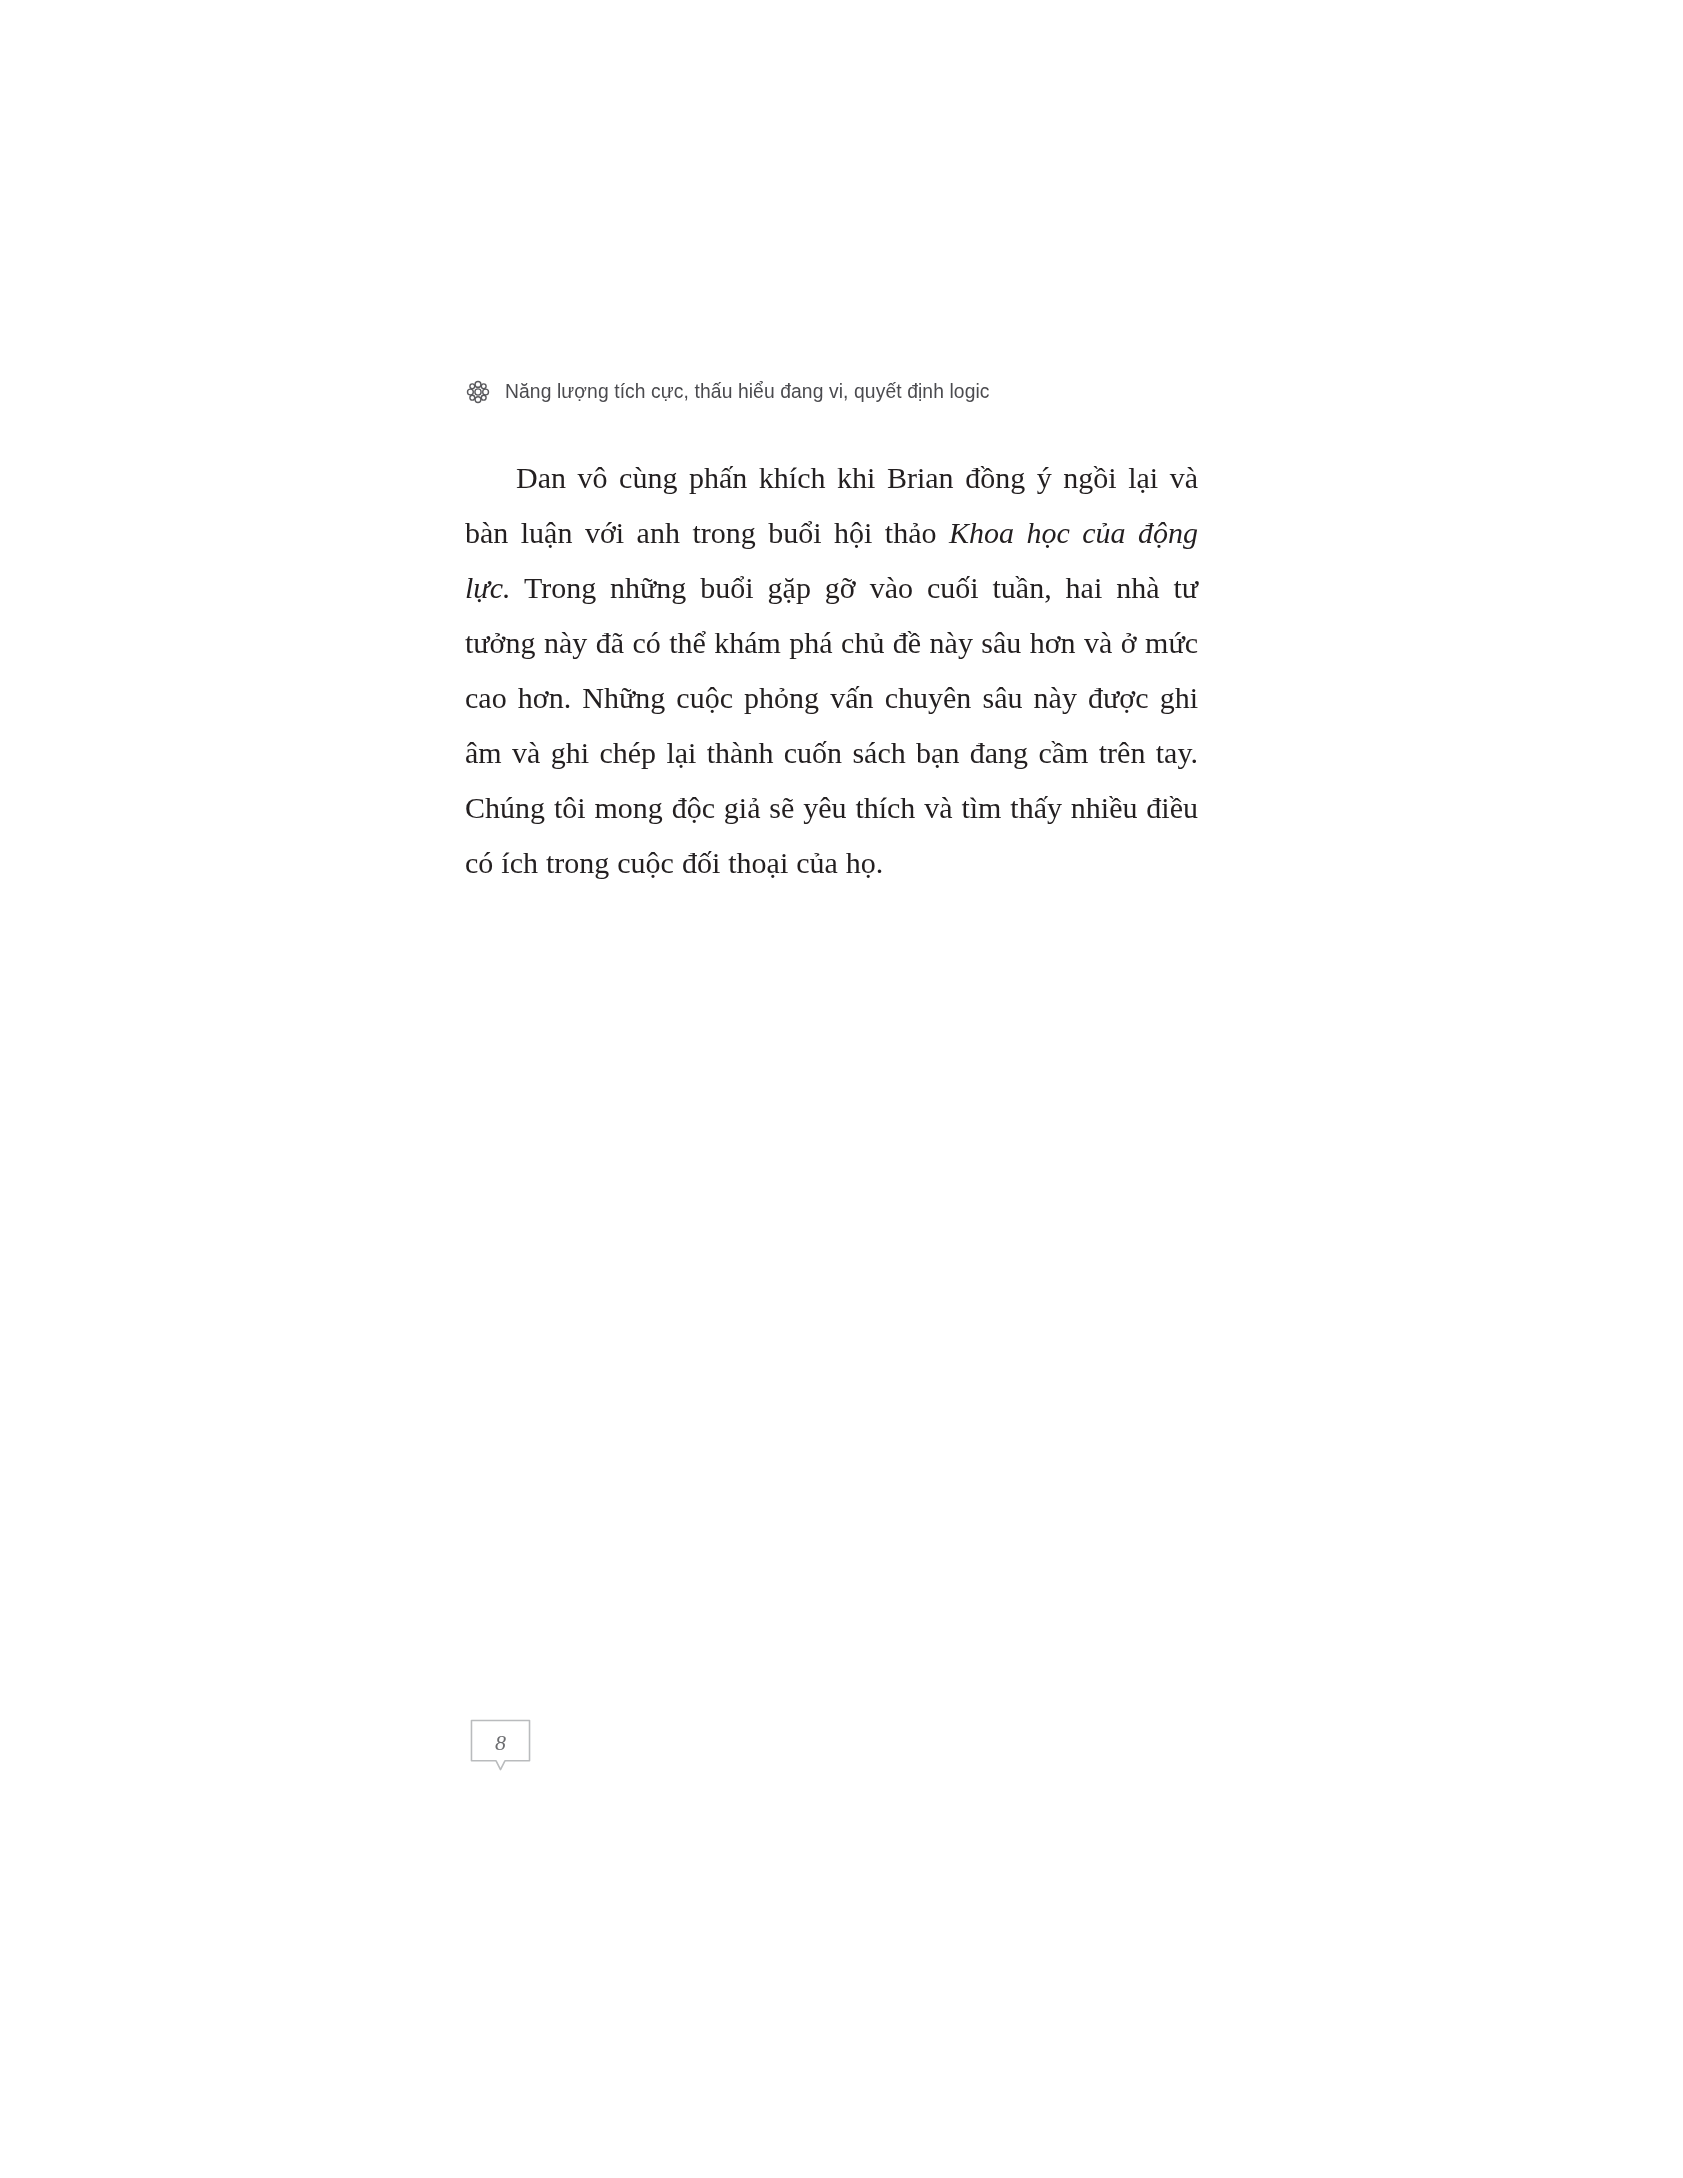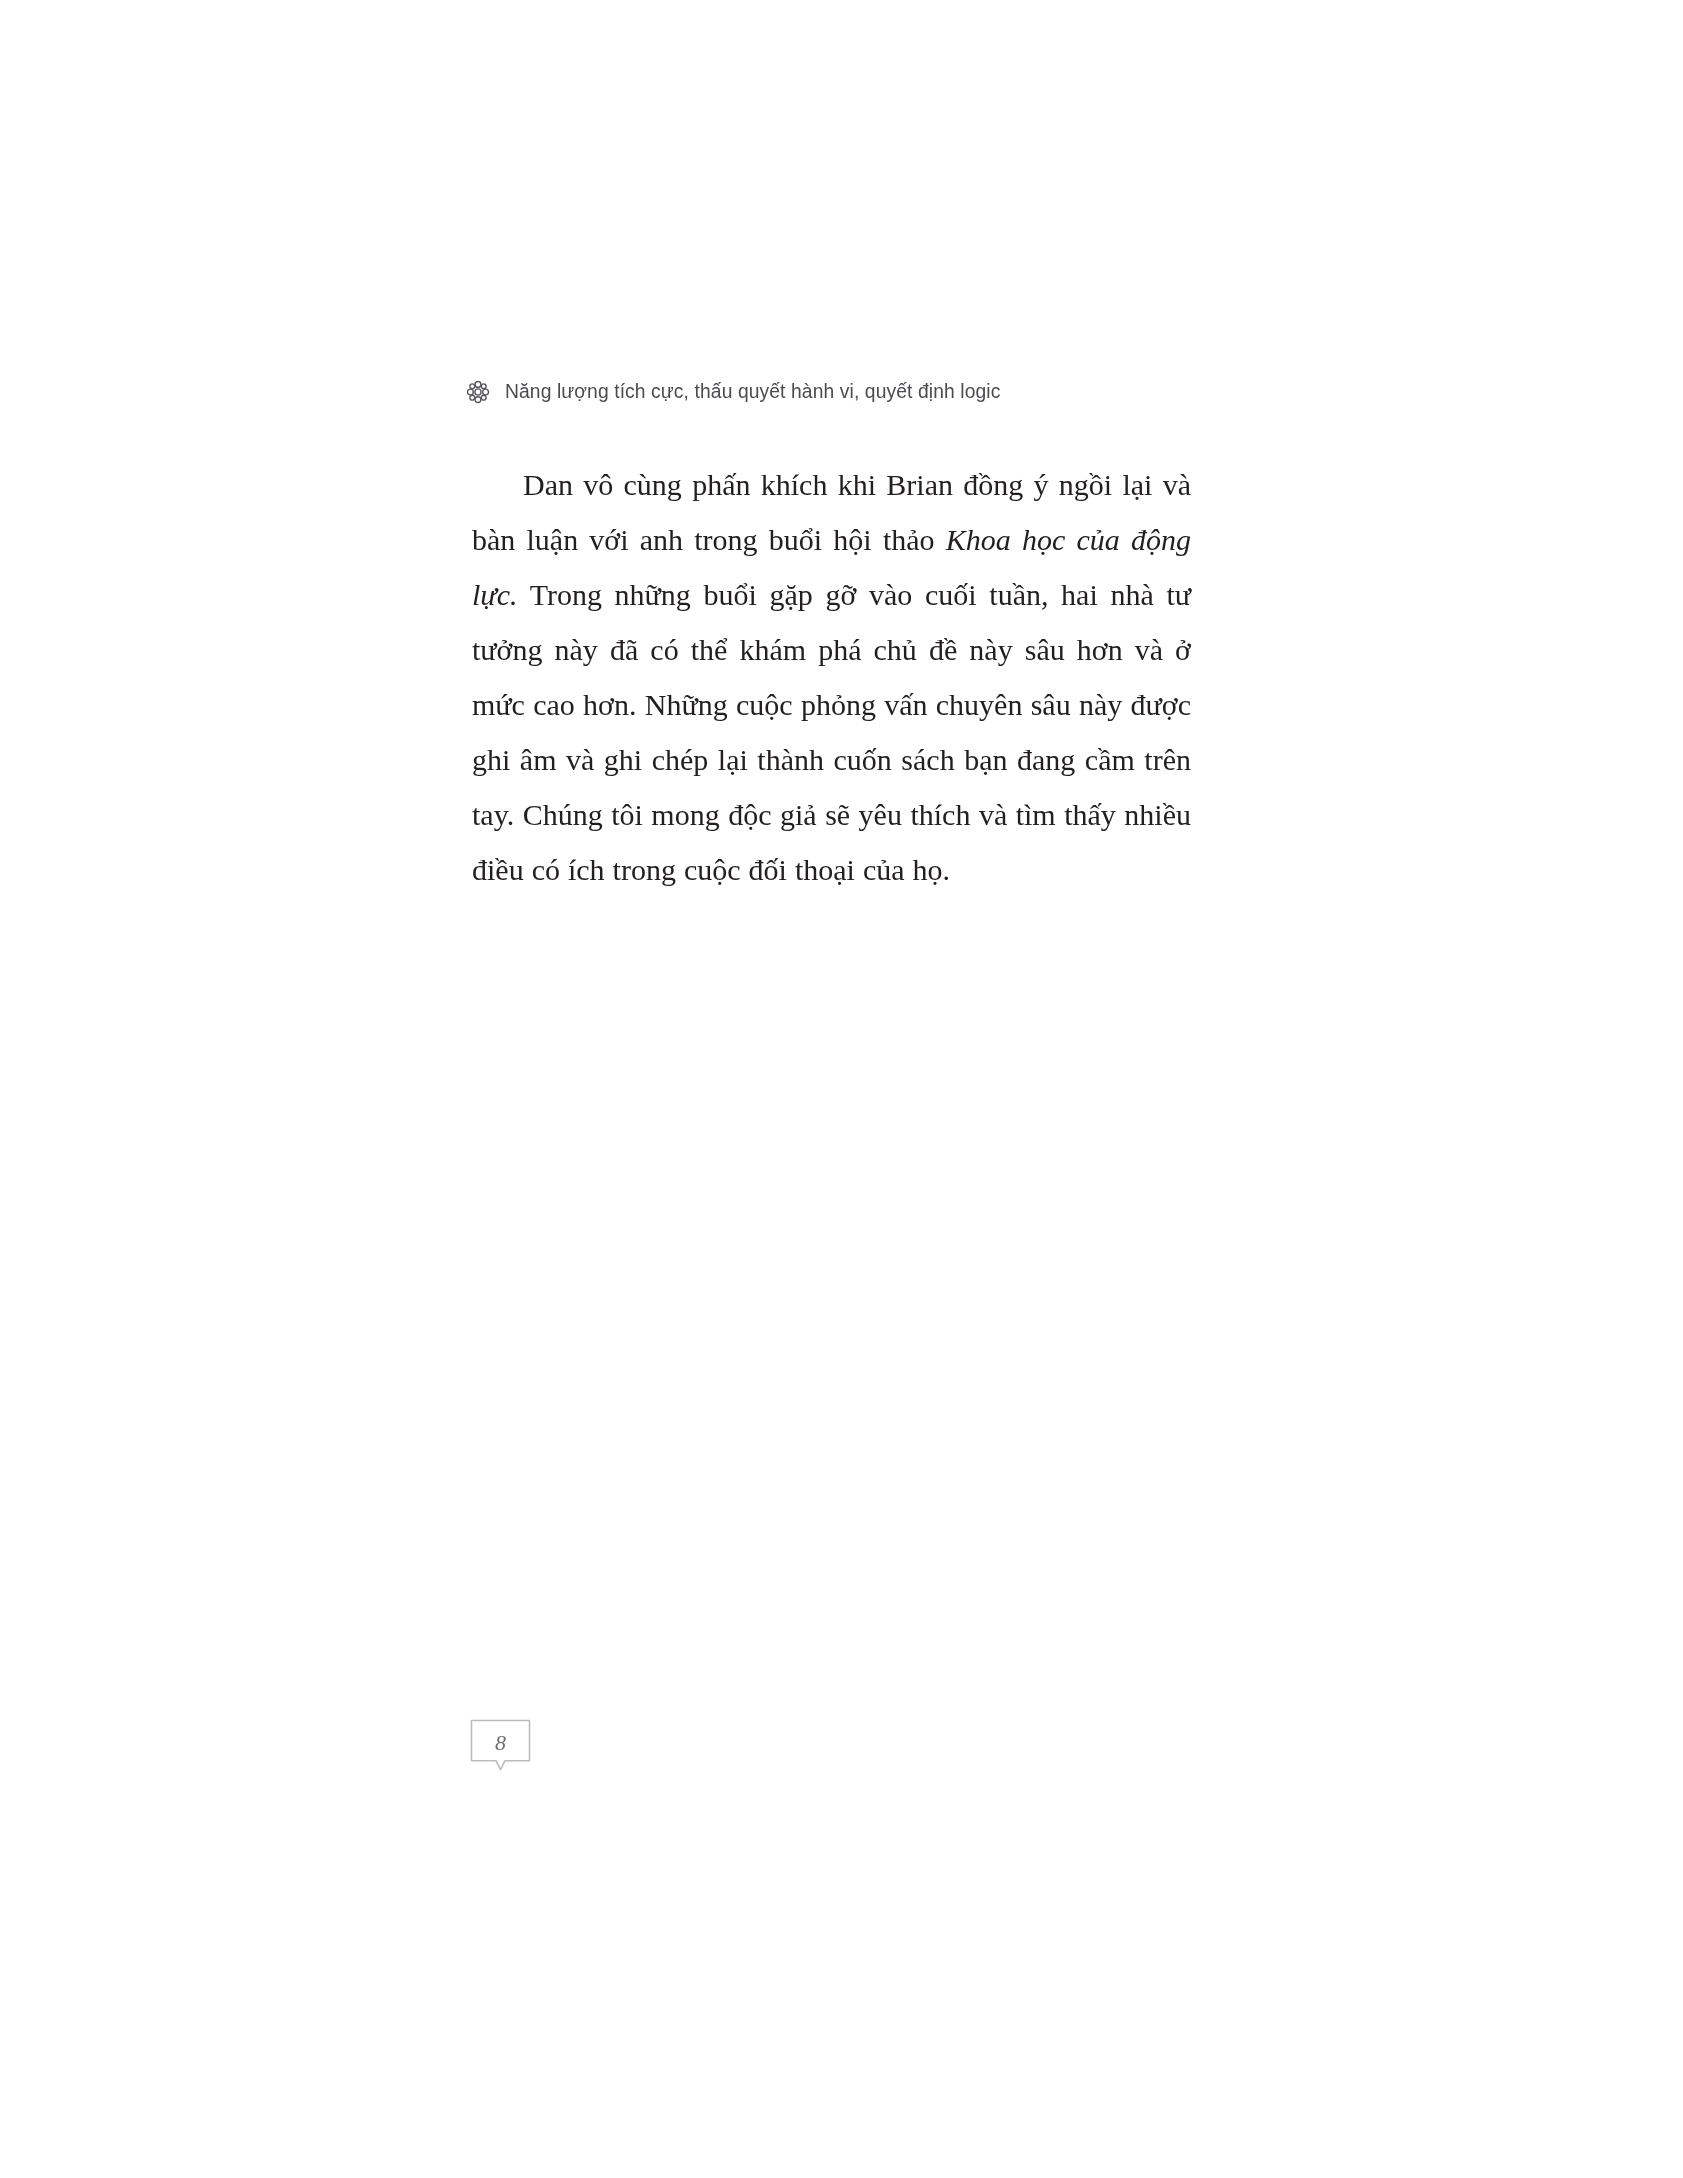--- a/index.html
+++ b/index.html
@@ -46,21 +46,21 @@
   }
 
   
   .body-block {
     position: absolute;
     left: 465px;
     top: 450px;
     width: 733px;
   }
   .body-block p {
-    margin: 7px;
+    margin: 0;
     font-family: "Liberation Serif", serif;
     font-size: 30px;
     line-height: 55px;
     color: #231f20;
     text-align: justify;
     text-indent: 51px;
     hyphens: none;
     word-spacing: 0.5px;
   }
   .body-block p .ital {
@@ -105,21 +105,21 @@
           <circle cx="13" cy="20.6" r="2.9"></circle>
           <circle cx="5.4" cy="13" r="2.9"></circle>
           <circle cx="20.6" cy="13" r="2.9"></circle>
           <circle cx="7.3" cy="7.3" r="2.4"></circle>
           <circle cx="18.7" cy="7.3" r="2.4"></circle>
           <circle cx="7.3" cy="18.7" r="2.4"></circle>
           <circle cx="18.7" cy="18.7" r="2.4"></circle>
         </g>
       </svg>
     </span>
-    <span class="rh-text">Năng lượng tích cực, thấu quyết hành vi, quyết định logic</span>
+    <span class="rh-text">Năng lượng tích cực, thấu hiểu đang vi, quyết định logic</span>
   </div>
 
   <div class="body-block">
     <p>
       <span>Dan vô cùng phấn khích khi Brian đồng ý ngồi lại và bàn luận với anh trong buổi hội thảo </span><span class="ital">Khoa học của động lực.</span><span> Trong những buổi gặp gỡ vào cuối tuần, hai nhà tư tưởng này đã có thể khám phá chủ đề này sâu hơn và ở mức cao hơn. Những cuộc phỏng vấn chuyên sâu này được ghi âm và ghi chép lại thành cuốn sách bạn đang cầm trên tay. Chúng tôi mong độc giả sẽ yêu thích và tìm thấy nhiều điều có ích trong cuộc đối thoại của họ.</span>
     </p>
   </div>
 
   <div class="folio">
     <svg width="63" height="61" viewBox="0 0 64 62" aria-hidden="true">

